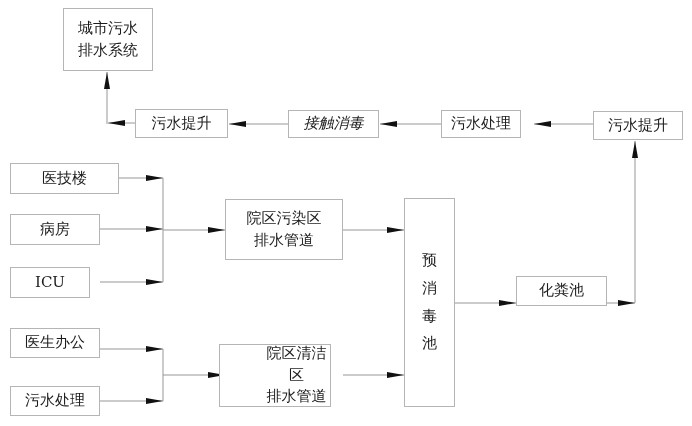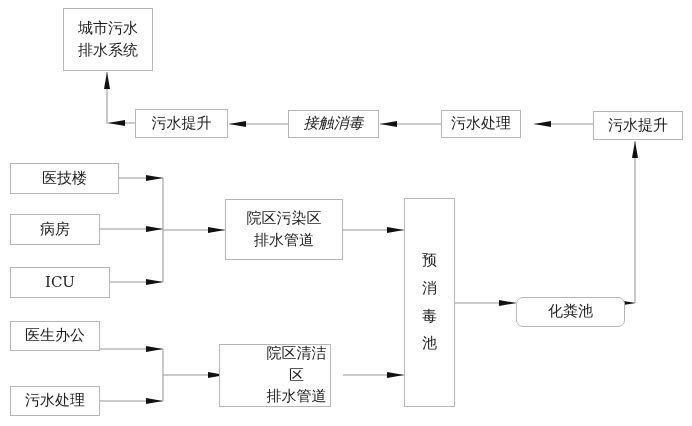--- a/index.html
+++ b/index.html
@@ -38,27 +38,27 @@
     line-height: 1.85;
   }
   
   #n-city          { left: 63px;  top: 8px;   width: 90px;  height: 63px; }
   #n-lift-left     { left: 135px; top: 109px; width: 93px;  height: 29px; }
   #n-disinfect     { left: 288px; top: 110px; width: 91px;  height: 28px; font-style: italic; }
   #n-treatment     { left: 441px; top: 110px; width: 80px;  height: 28px; }
   #n-lift-right    { left: 593px; top: 111px; width: 90px;  height: 29px; }
   #n-medtech       { left: 10px;  top: 163px; width: 109px;  height: 31px; }
   #n-ward          { left: 10px;  top: 214px; width: 90px;  height: 31px; }
-  #n-icu           { left: 10px;  top: 267px; width: 100px;  height: 31px; text-align: right; }
+  #n-icu           { left: 10px;  top: 267px; width: 80px;  height: 31px; text-align: right; }
   #n-polluted-pipes{ left: 225px; top: 199px; width: 118px; height: 61px; }
-  #n-doctor-office { left: 10px;  top: 321px; width: 90px;  height: 30px; }
+  #n-doctor-office { left: 10px;  top: 328px; width: 90px;  height: 30px; }
   #n-clean-corridor{ left: 10px;  top: 386px; width: 90px;  height: 30px; }
   #n-clean-pipes   { left: 219px; top: 344px; width: 112px; height: 63px; padding-left: 43px; }
   #n-pool          { left: 404px; top: 198px; width: 51px;  height: 209px; }
-  #n-septic        { left: 516px; top: 297px; width: 109px;  height: 30px; border-radius: 7px; }
+  #n-septic        { left: 516px; top: 276px; width: 91px;  height: 30px; }
   line.conn { stroke: #979797; stroke-width: 1; }
 </style>
 </head>
 <body>
 
 <div id="canvas">
 
   <svg id="connectors" viewBox="0 0 692 426" xmlns="http://www.w3.org/2000/svg">
     <defs>
       <marker id="ah" markerUnits="userSpaceOnUse" markerWidth="18" markerHeight="8" refX="17" refY="4" orient="auto">

